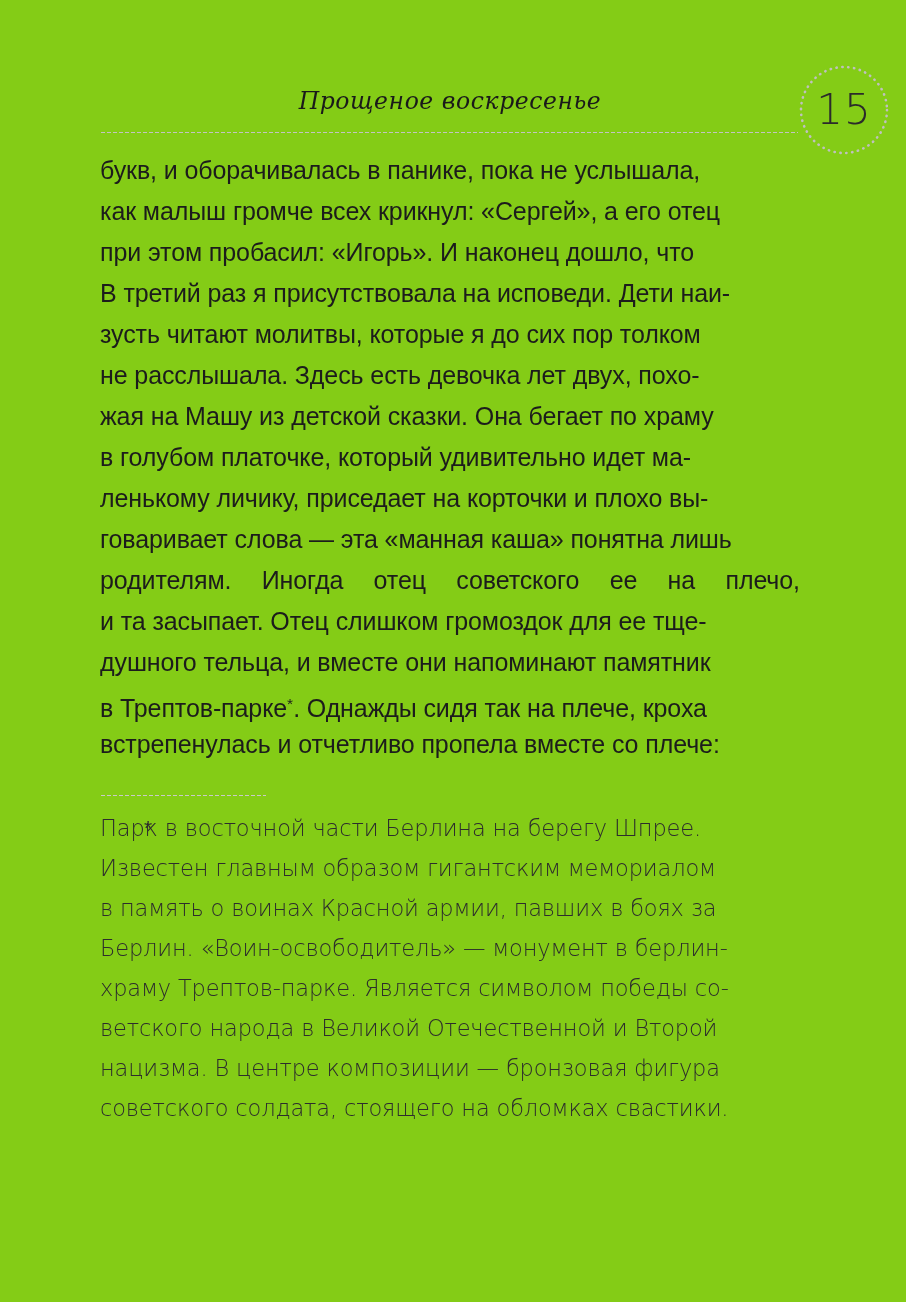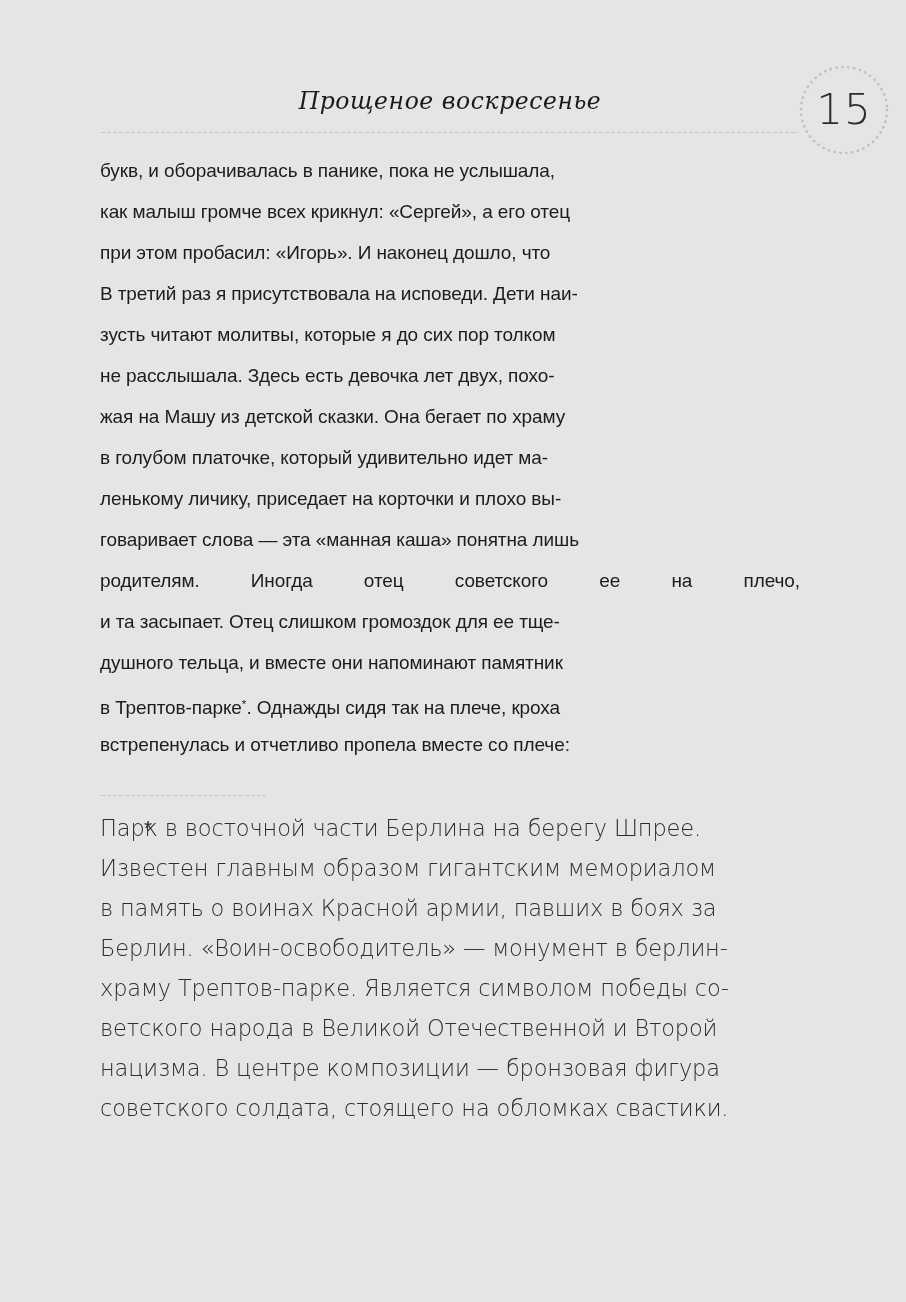--- a/index.html
+++ b/index.html
@@ -4,21 +4,21 @@
 <style>
   html, body {
     margin: 0;
     padding: 0;
     background: #ffffff;
   }
   .page {
     position: relative;
     width: 906px;
     height: 1302px;
-    background: #e5e5e5;
+    background: #84cc16;
     overflow: hidden;
     font-family: "Liberation Sans", sans-serif;
     -webkit-font-smoothing: antialiased;
   }
 
   
   .running-head {
     position: absolute;
     left: 100px;
     top: 78px;
@@ -87,21 +87,21 @@
   }
 
   
   .body-text {
     position: absolute;
     left: 100px;
     top: 150px;
     width: 700px;
     font-family: "Liberation Sans", sans-serif;
     font-weight: 400;
-    font-size: 19px;
+    font-size: 25px;
     line-height: 41px;
     color: #1c1c1c;
     letter-spacing: -0.1px;
   }
   .body-line {
     display: block;
     white-space: nowrap;
     height: 41px;
   }
   

